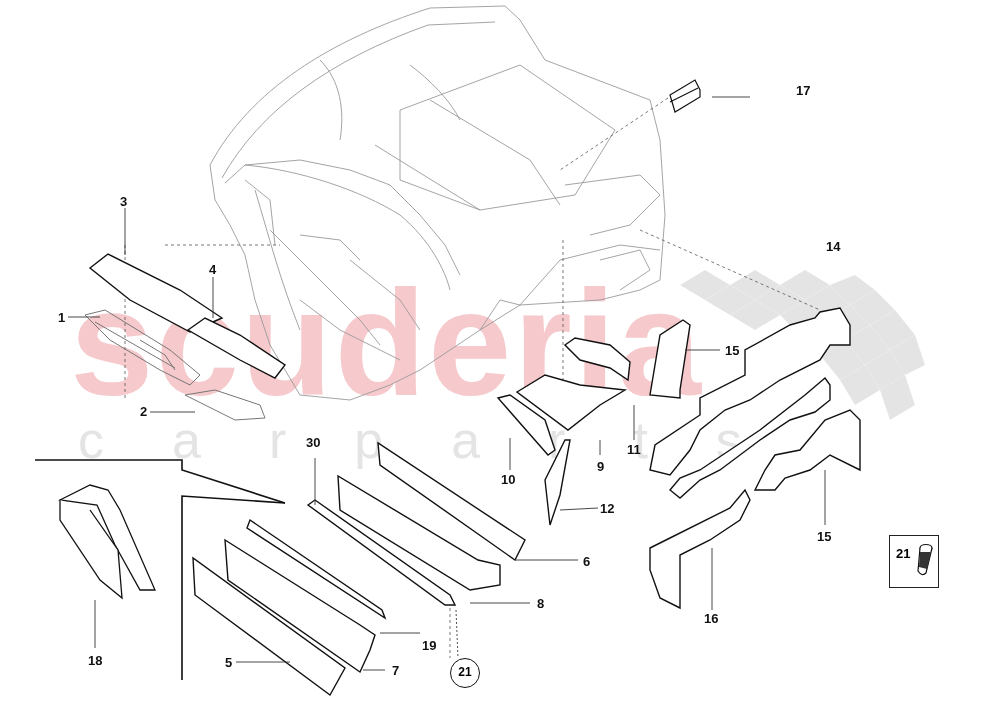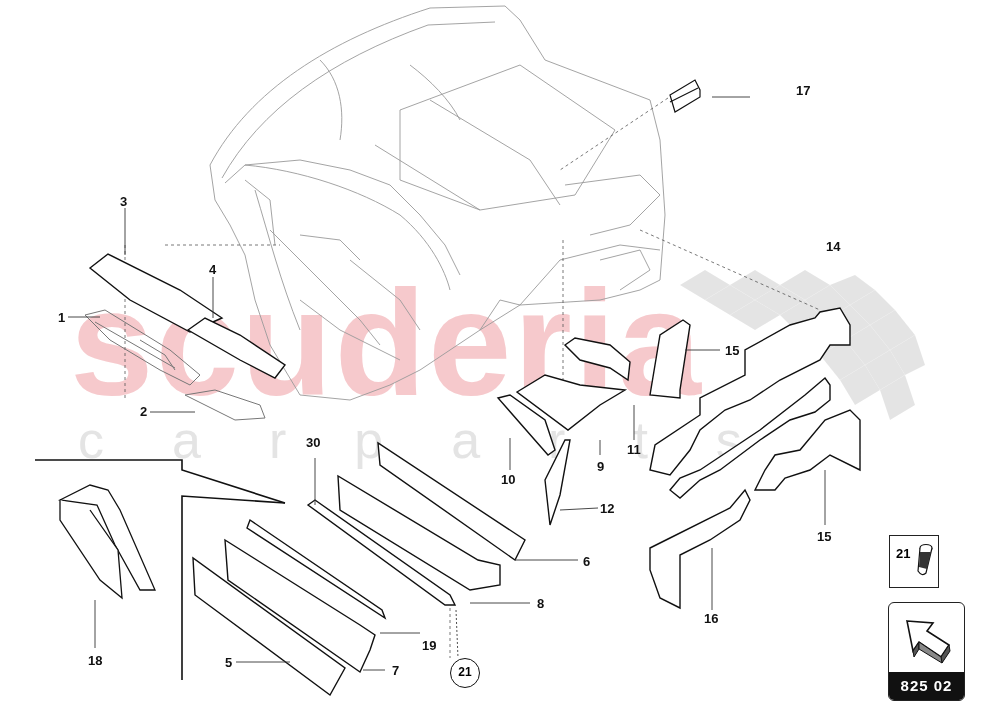--- a/index.html
+++ b/index.html
@@ -187,22 +187,13 @@
 
   <div class="ref-box">
     <span class="num">21</span>
     <svg width="20" height="36" viewBox="0 0 20 36" style="position:absolute;left:24px;top:7px;">
       <ellipse cx="12" cy="5" rx="6" ry="3.5" fill="#fff" stroke="#111" stroke-width="1.2"></ellipse>
       <path d="M6,5 L4,28 Q8,34 12,30 L18,5" fill="#fff" stroke="#111" stroke-width="1.2"></path>
       <path d="M6,9 L5,24 L13,26 L17,9 Z" fill="#333"></path>
     </svg>
   </div>
 
-  <div class="nav-box">
-    <svg width="60" height="60" viewBox="0 0 60 60" style="position:absolute;left:8px;top:6px;">
-      <polygon points="10,12 36,14 30,22 52,36 44,48 22,33 16,42" fill="#fff" stroke="#111" stroke-width="1.6"></polygon>
-      <polygon points="16,42 22,33 22,40 17,48" fill="#555" stroke="#111" stroke-width="1"></polygon>
-      <polygon points="44,48 52,36 53,42 45,54" fill="#555" stroke="#111" stroke-width="1"></polygon>
-      <polygon points="22,33 44,48 45,54 22,40" fill="#888" stroke="#111" stroke-width="1"></polygon>
-    </svg>
-    <div class="code">825 02</div>
-  </div>
 </div>
 
 </body></html>

